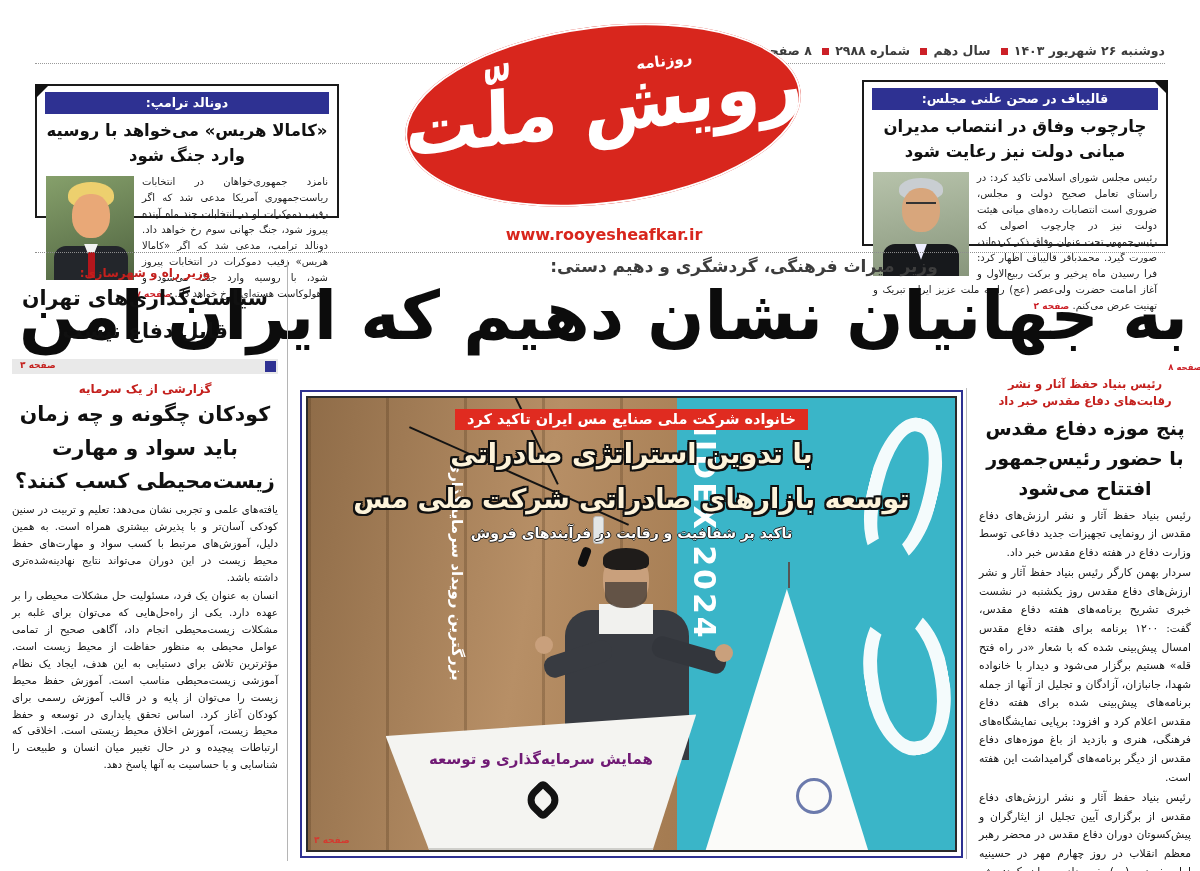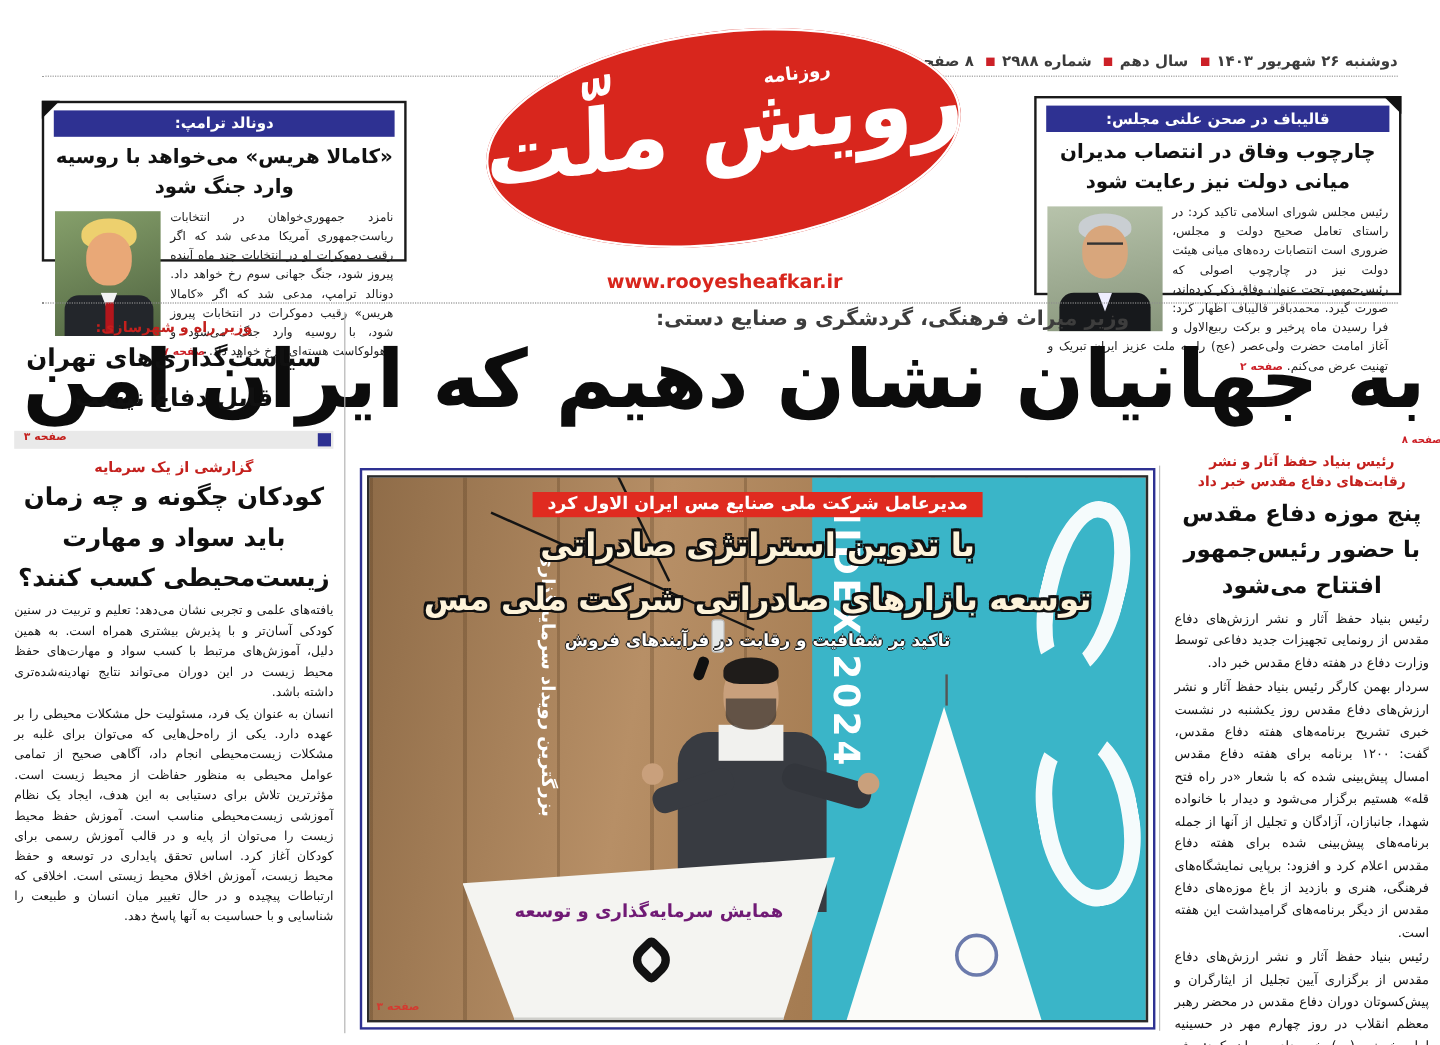--- a/index.html
+++ b/index.html
@@ -215,21 +215,21 @@
         <span class="gh-shirt"></span>
       </span>
       <span>رئیس مجلس شورای اسلامی تاکید کرد: در راستای تعامل صحیح دولت و مجلس، ضروری است انتصابات رده‌های میانی هیئت دولت نیز در چارچوب اصولی که رئیس‌جمهور تحت عنوان وفاق ذکر کرده‌اند، صورت گیرد. محمدباقر قالیباف اظهار کرد: فرا رسیدن ماه پرخیر و برکت ربیع‌الاول و آغاز امامت حضرت ولی‌عصر (عج) را به ملت عزیز ایران تبریک و تهنیت عرض می‌کنم.</span>
       <span class="pageref-inline">صفحه ۲</span>
     </div>
   </div>
 
   <div class="rule-h"></div>
 
   <div class="lead">
-    <div class="lead-kicker">وزیر میراث فرهنگی، گردشگری و صنایع دستی:</div>
+    <div class="lead-kicker">وزیر میراث فرهنگی، گردشگری و دهیم دستی:</div>
     <div class="lead-headline">به جهانیان نشان دهیم که ایران امن است</div>
     <div class="lead-pageref">صفحه ۸</div>
   </div>
 
   <div class="divider-v1"></div>
   <div class="divider-v2"></div>
 
   <div class="col-left">
 
 
@@ -283,21 +283,21 @@
         <div class="man-beard"></div>
       </div>
 
       <div class="podium">
         <div class="podium-caption">همایش سرمایه‌گذاری و توسعه</div>
         <div class="podium-logo"></div>
       </div>
       <div class="bottle"></div>
 
       <div class="overlay">
-        <div><span class="overlay-kicker">مدیرعامل شرکت ملی صنایع مس ایران الاول کرد</span></div>
+        <div><span class="overlay-kicker">خانواده شرکت ملی صنایع مس ایران تاکید کرد</span></div>
         <div class="overlay-headline">با تدوین استراتژی صادراتی</div>
         <div class="overlay-headline">توسعه بازارهای صادراتی شرکت ملی مس</div>
         <div class="overlay-sub">تاکید بر شفافیت و رقابت در فرآیندهای فروش</div>
       </div>
 
       <div class="photo-pageref">صفحه ۳</div>
     </div>
   </div>
 
   <div class="col-right">

